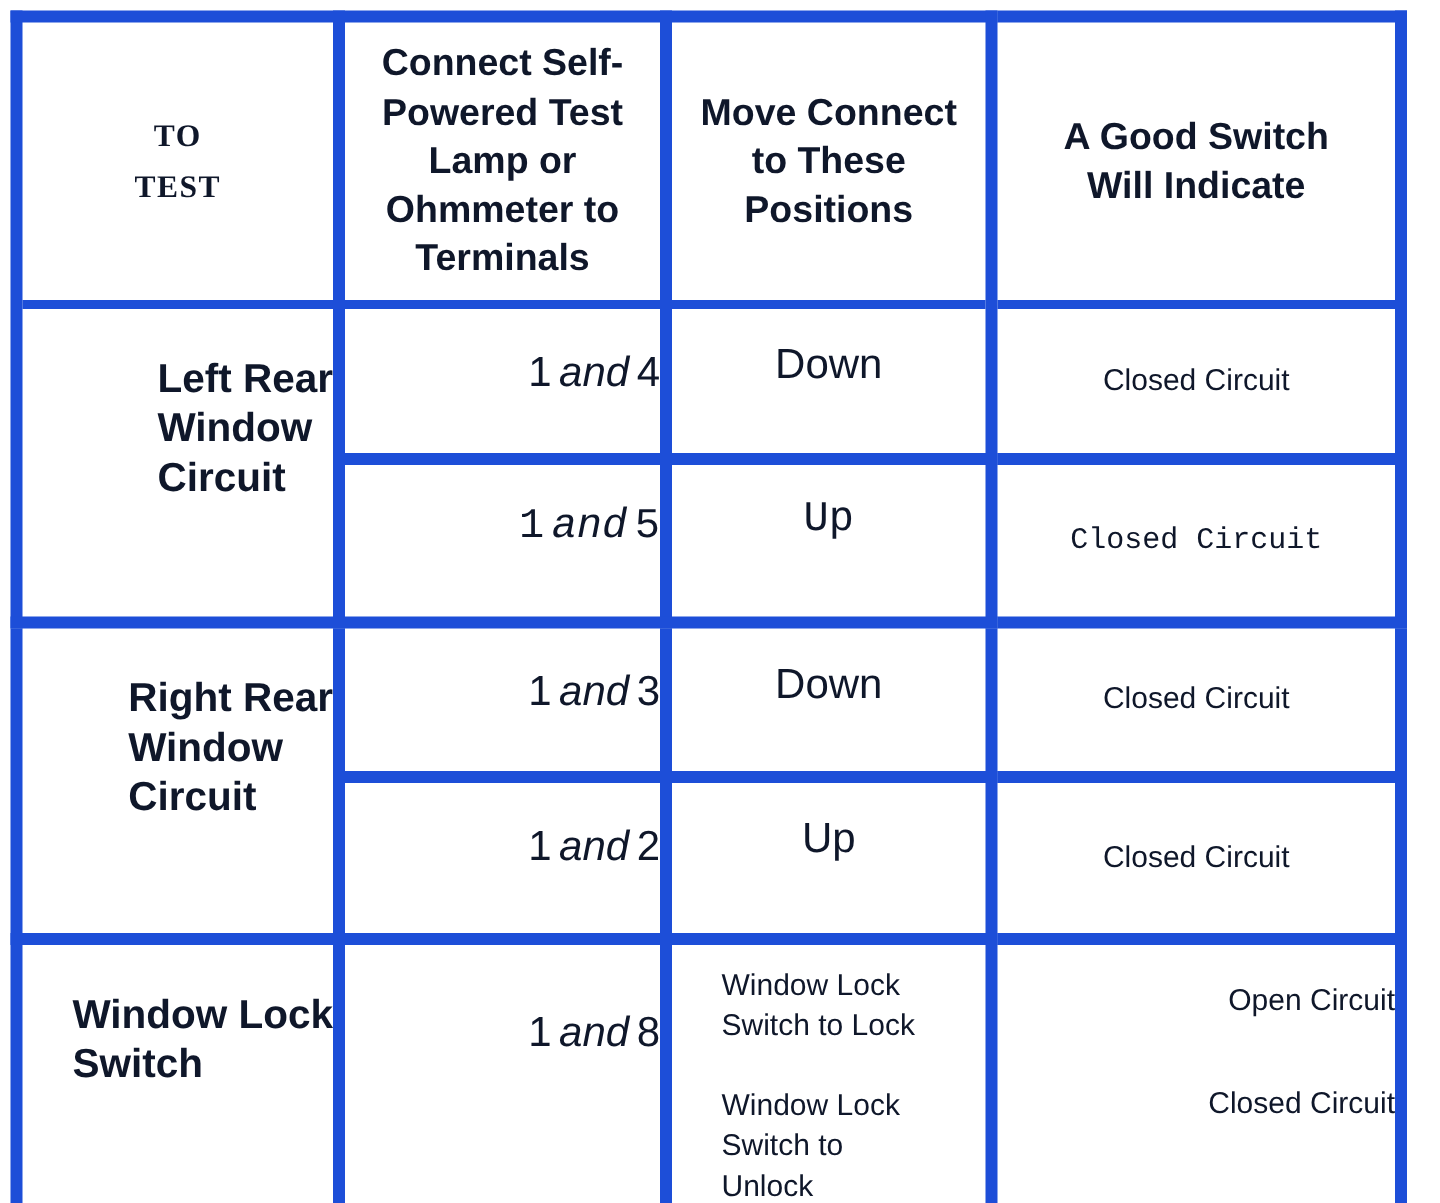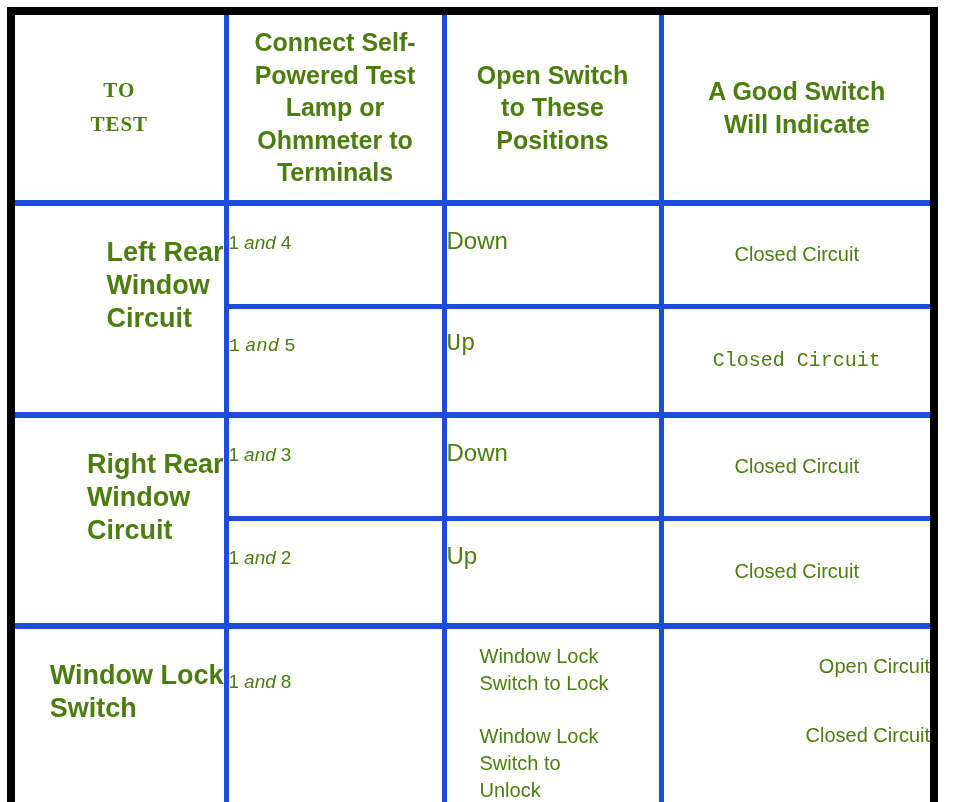--- a/index.html
+++ b/index.html
@@ -23,23 +23,23 @@
     height: 786px;
     border-collapse: collapse;
     table-layout: fixed;
     border: 8px solid #000000;
   }
   col.c1 { width: 215px; }
   col.c2 { width: 218px; }
   col.c3 { width: 217px; }
 
   th, td {
-    border: 5px solid #1d4ed8;
+    border: 8px solid #1d4ed8;
     padding: 0;
-    color: #4d7c0f;
+    color: #0f172a;
     background: #ffffff;
   }
   
   tr.r-head th { border-bottom-width: 6px; }
   tr.sec-start td { border-top-width: 6px; }
 
   tr.r-head  { height: 192px; }
   tr.r-a     { height: 103px; }
   tr.r-b     { height: 109px; font-family: Liberation Mono, monospace; }
   tr.r-c     { height: 103px; }
@@ -72,34 +72,34 @@
   .label-text {
     text-align: left;
     white-space: pre-line;
     font-weight: bold;
     font-size: 27px;
     line-height: 1.22;
   }
 
   td.term-cell {
     vertical-align: top;
-    text-align: left;
-    font-size: 19px;
+    text-align: right;
+    font-size: 28px;
     padding-top: 26px;
   }
   td.term-cell.deep { padding-top: 42px; }
   td.term-cell em {
     font-style: italic;
     margin: 0 5px;
   }
 
   td.pos-cell {
     vertical-align: top;
-    text-align: left;
-    font-size: 24px;
+    text-align: center;
+    font-size: 28px;
     padding-top: 21px;
   }
 
   td.result-cell {
     vertical-align: middle;
     text-align: center;
     font-size: 20px;
   }
 
   td.pos-cell-lock {
@@ -138,21 +138,21 @@
     </colgroup>
     <thead>
       <tr class="r-head">
         <th class="th-totest">TO
 TEST</th>
         <th>Connect Self-
 Powered Test
 Lamp or
 Ohmmeter to
 Terminals</th>
-        <th>Open Switch
+        <th>Move Connect
 to These
 Positions</th>
         <th>A Good Switch
 Will Indicate</th>
       </tr>
     </thead>
     <tbody>
 
       <tr class="r-a sec-start">
         <td class="label-cell" rowspan="2">

